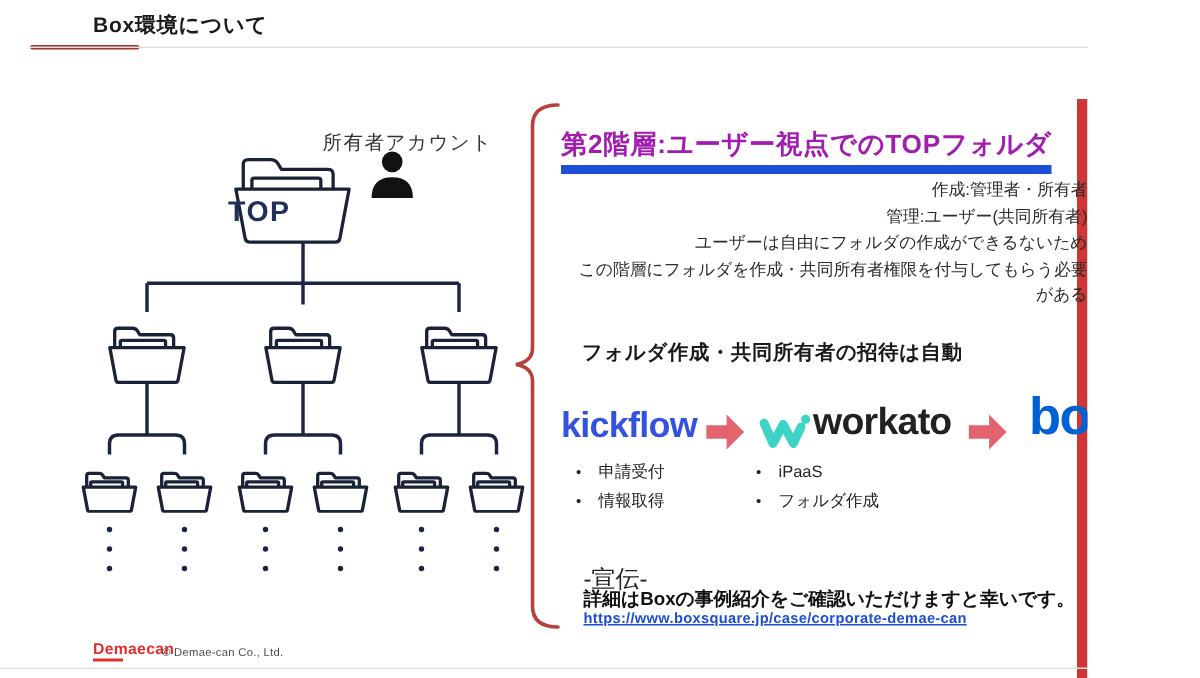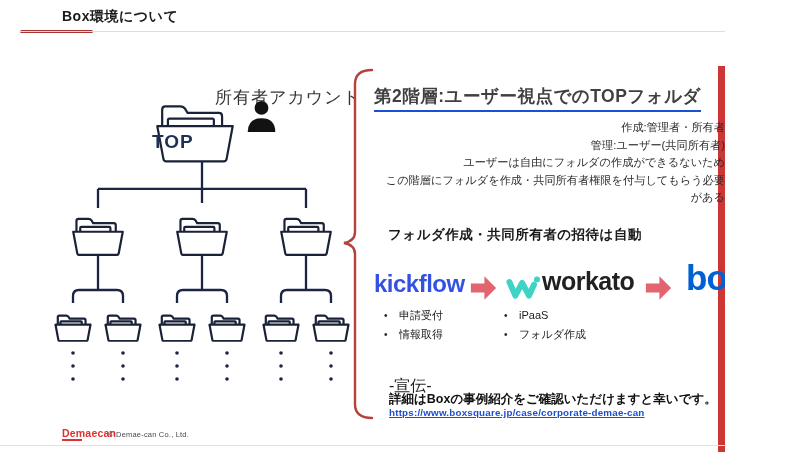--- a/index.html
+++ b/index.html
@@ -10,28 +10,28 @@
   
   .hd-title{left:62px;top:8px;font-size:14px;font-weight:bold;letter-spacing:.5px;color:#1a1a1a;}
   .hd-redline{left:20px;top:30px;width:73px;height:3px;background:#a83434;border-radius:2px;}
   .hd-grayline{left:20px;top:31px;width:758px;height:1px;background:#dedede;}
 
   
   .stripe{right:0;top:66px;bottom:0;width:7px;background:#ce3636;}
   .bottomline{left:0;top:445px;width:793px;height:1px;background:#e2e2e2;}
 
   
-  .owner-label{left:215px;top:86px;font-size:17px;color:#333;letter-spacing:1px;}
+  .owner-label{left:215px;top:86px;font-size:13px;color:#333;letter-spacing:1px;}
   .top-text{left:152px;top:126px;width:86px;height:32px;line-height:32px;
             font-size:19px;font-weight:bold;letter-spacing:1px;color:#1e3057;}
   svg.overlay{left:0;top:0;pointer-events:none;}
 
   
-  .p-title{left:374px;top:84px;font-size:17.5px;font-weight:bold;color:#404040;
-           border-bottom:2px solid #1d4ed8;padding-bottom:2px;letter-spacing:.5px;}
+  .p-title{left:374px;top:84px;font-size:17.5px;font-weight:bold;color:#a21caf;
+           border-bottom:6px solid #1d4ed8;padding-bottom:2px;letter-spacing:.5px;}
   .p-lines{left:376px;top:119px;font-size:11.2px;line-height:17.5px;color:#2b2b2b;text-align:right;}
   .p-auto{left:388px;top:226px;font-size:13.5px;font-weight:bold;color:#1a1a1a;letter-spacing:.5px;}
 
   .lg-kickflow{left:374px;top:270px;font-size:24px;font-weight:800;color:#3352e1;letter-spacing:-0.5px;}
   .lg-workato{left:542px;top:267px;font-size:25px;font-weight:600;color:#212121;letter-spacing:-0.5px;}
   .lg-box{left:686px;top:258px;font-size:35px;font-weight:800;color:#0061d5;letter-spacing:-1px;}
 
   ul.blist{list-style:none;margin:0;padding:0;font-size:11px;color:#222;}
   ul.blist li{position:relative;padding-left:17px;line-height:19px;}
   ul.blist li::before{content:"•";position:absolute;left:2px;top:0;font-size:10px;color:#222;}

